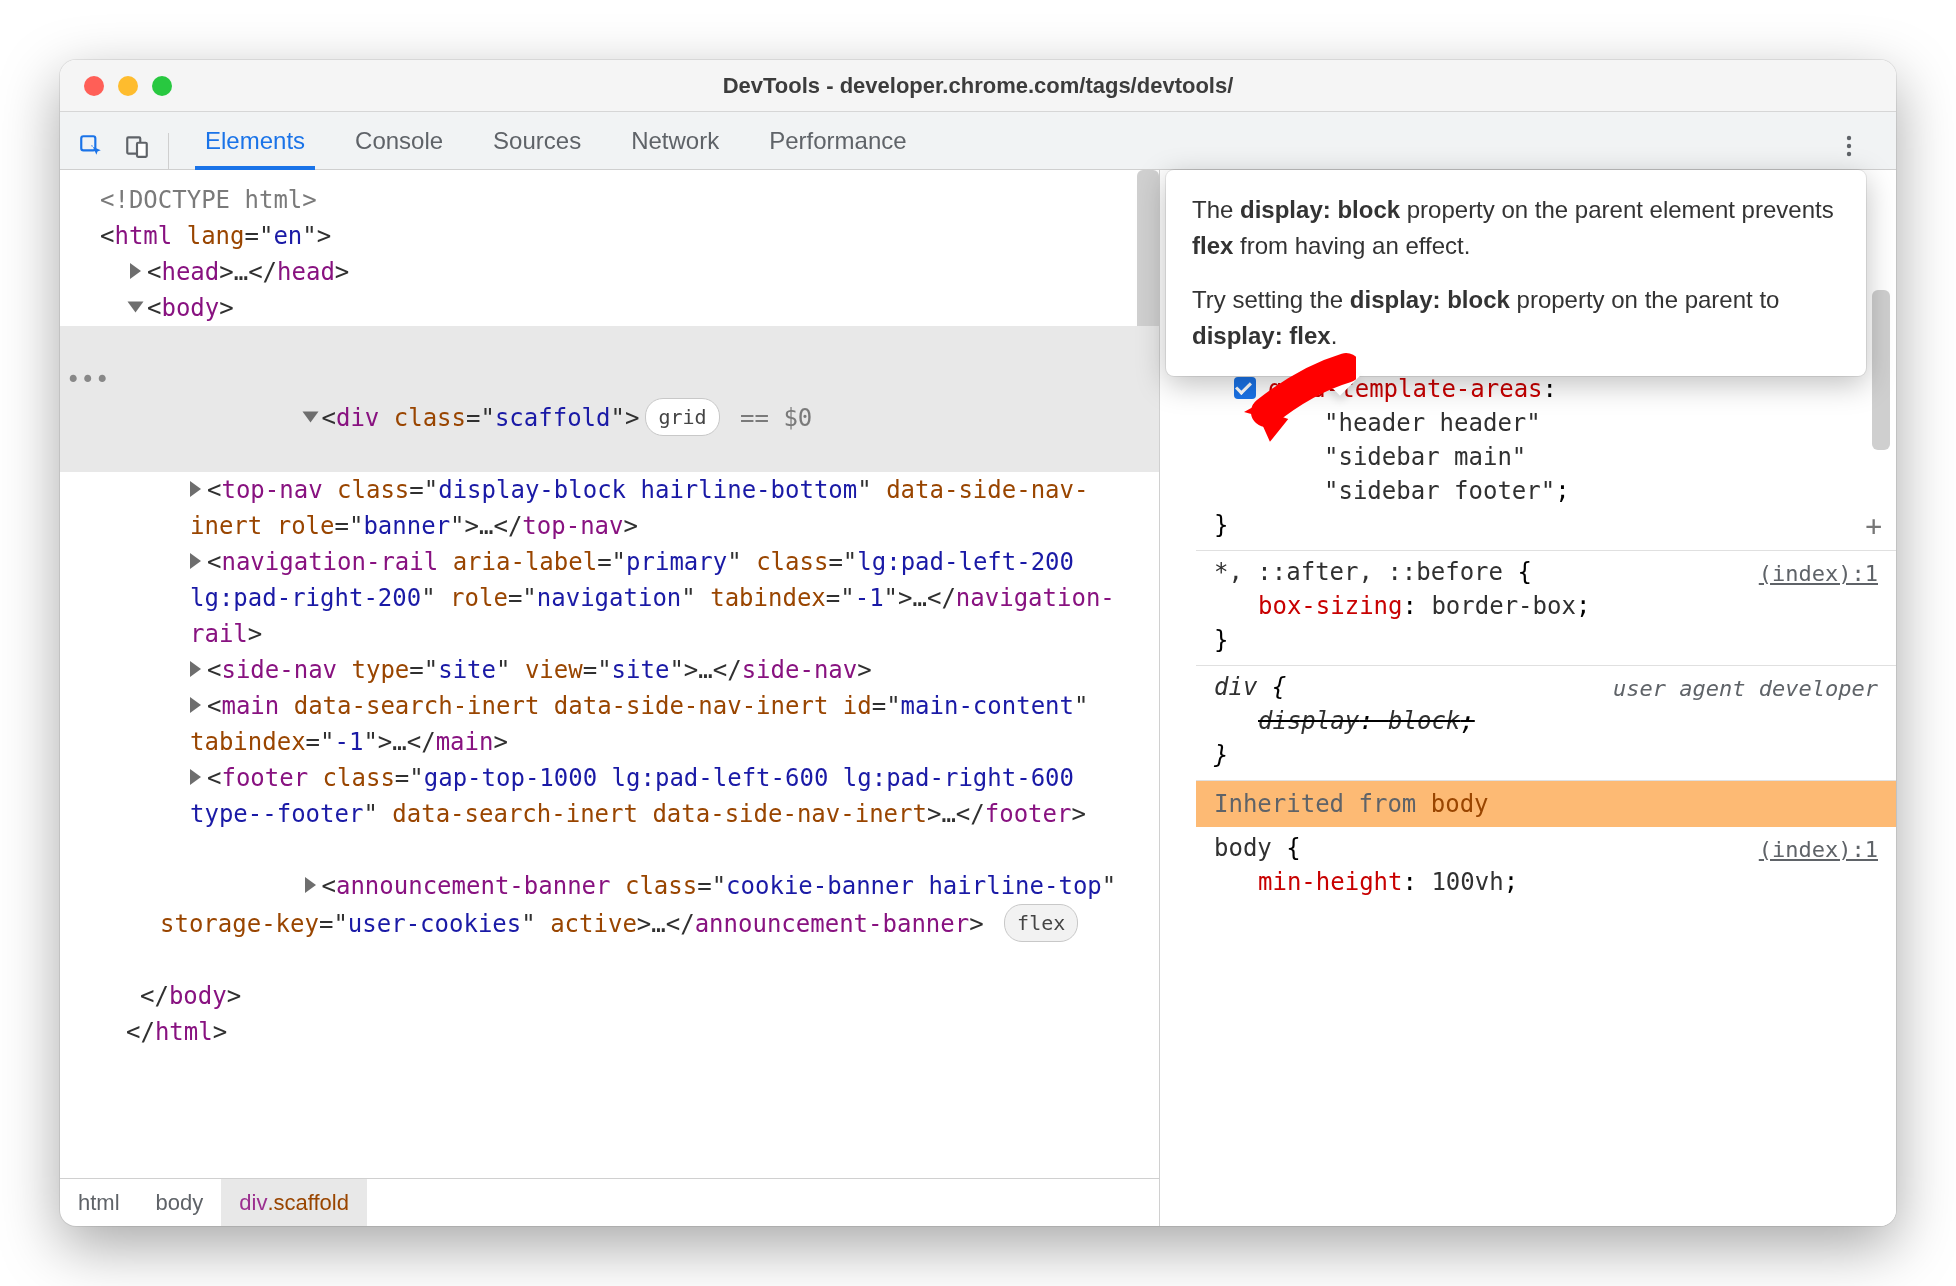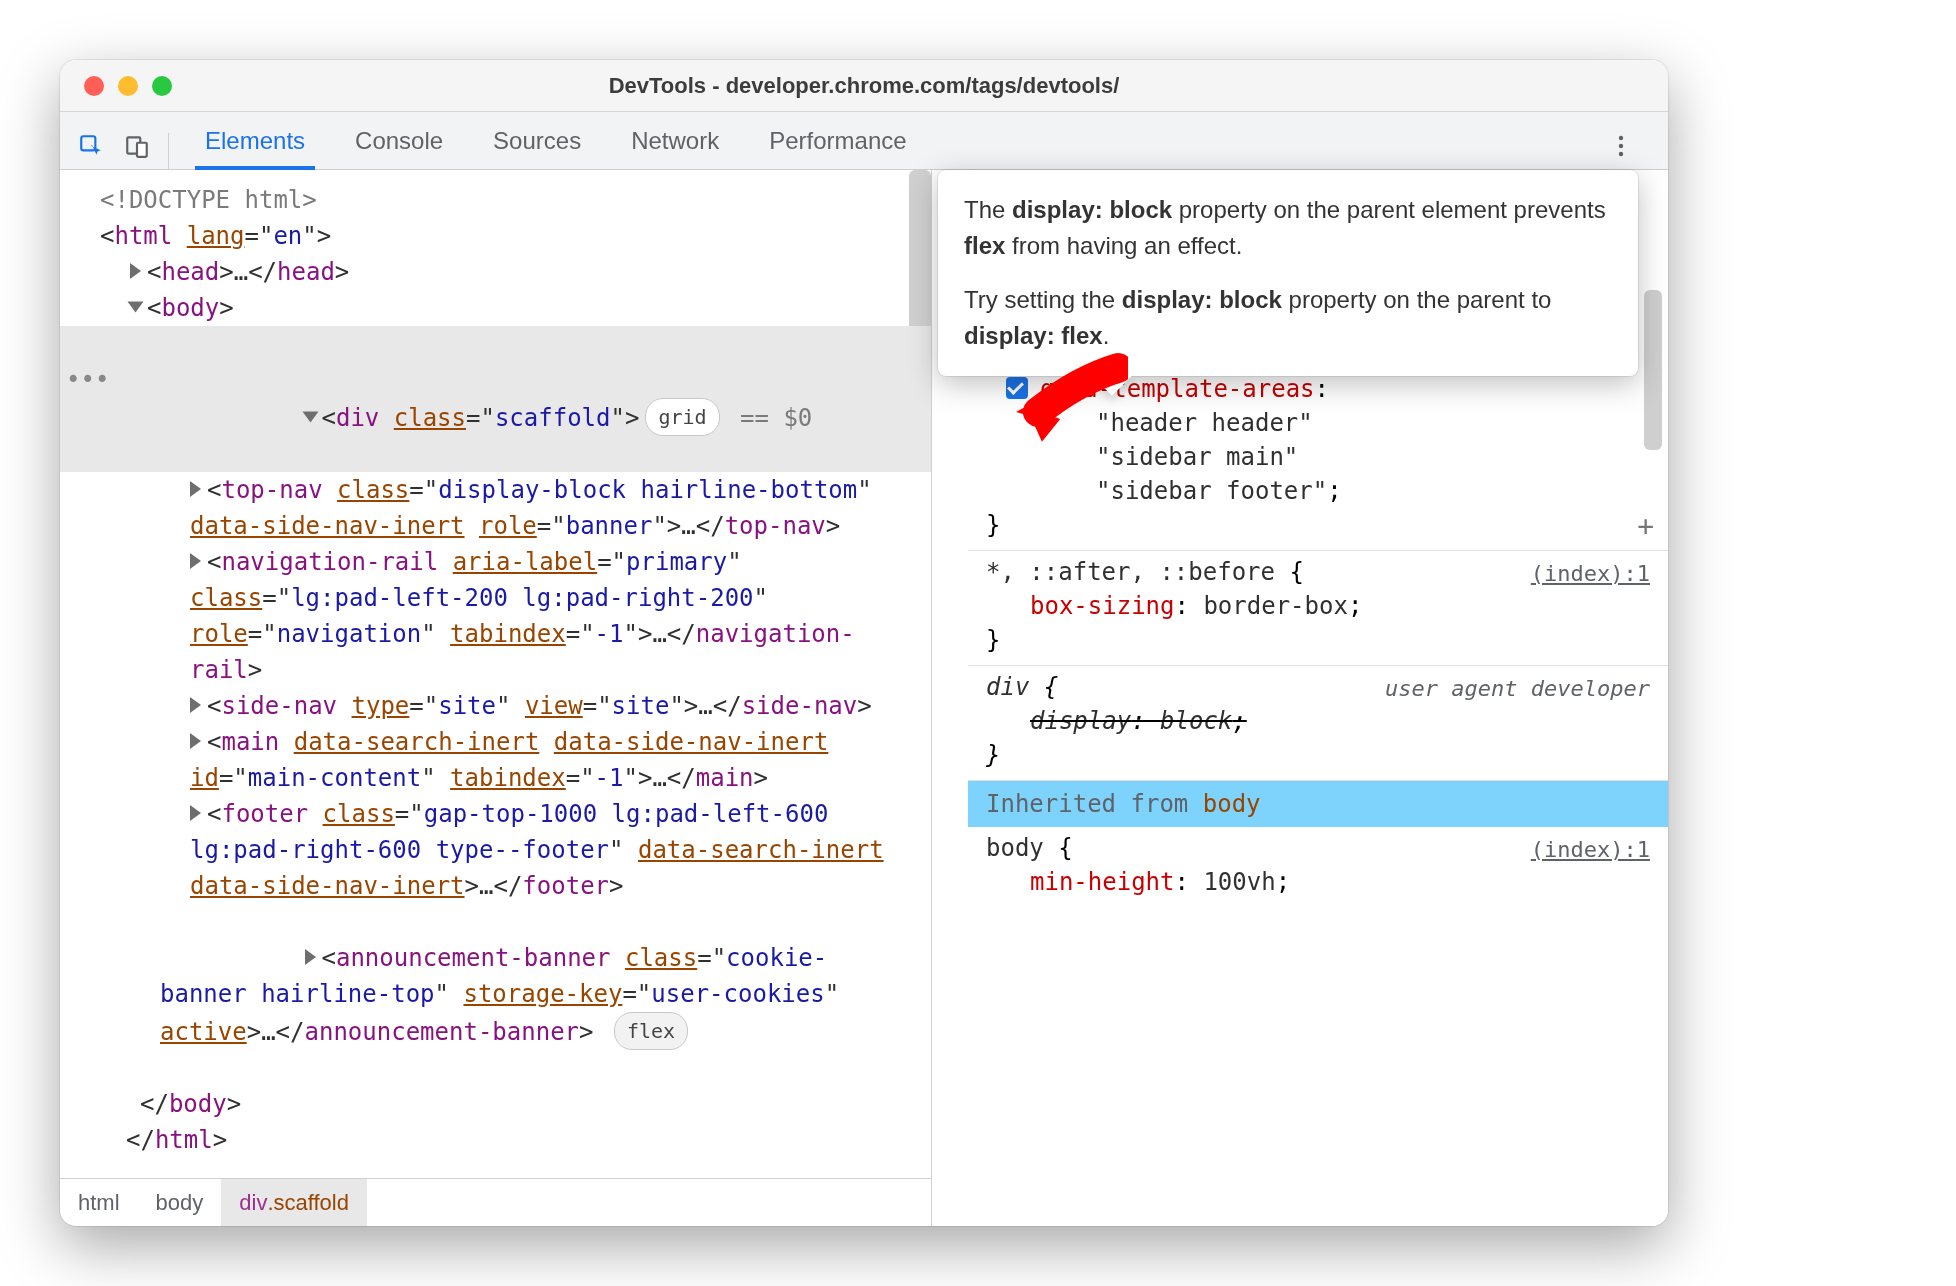--- a/index.html
+++ b/index.html
@@ -8,21 +8,21 @@
     background: #fff;
     width: 1956px;
     height: 1286px;
     position: relative;
     transform-origin: top left;
   }
   .window {
     position: absolute;
     left: 60px;
     top: 60px;
-    width: 1608px;
+    width: 1836px;
     height: 1166px;
     background: #fff;
     border-radius: 16px;
     box-shadow: 0 20px 60px rgba(0,0,0,0.35), 0 0 0 1px rgba(0,0,0,0.08);
     overflow: hidden;
     display: flex;
     flex-direction: column;
   }
   .titlebar {
     height: 52px;
@@ -61,21 +61,21 @@
   .main { flex:1; display:flex; min-height:0;gap:36px; }
   .dom-pane { flex:1; display:flex; flex-direction:column; border-right:1px solid #d0d0d0; min-width:0;}
   .dom-scroll { flex:1; overflow:auto; position:relative; font-family: "SF Mono", Menlo, Consolas, monospace; font-size:24px; line-height:36px; padding:12px 0 12px 0;}
   .dom-scroll .gutter { position:absolute; right:0; top:0; width:22px; height:180px; background:#d0d0d0; border-radius:6px;}
   .row { white-space: pre-wrap; padding:0 20px 0 40px; }
   .row.sel { background:#e8e8e8; }
   .row .ellipsis-btn { position:absolute; left:6px; color:#888; }
   .tri { display:inline-block; width:0;height:0; border-top:8px solid transparent; border-bottom:8px solid transparent; border-left:11px solid #6e6e6e; margin-right:6px; vertical-align:1px;}
   .tri.open { transform: rotate(90deg); }
   .tag { color:#881280; }
-  .attr-name { color:#994500;text-decoration:underline; }
+  .attr-name { color:#994500; }
   .attr-value { color:#1a1aa6; }
   .plain { color:#303030; }
   .gray { color:#7a7a7a; }
   .pill { display:inline-block; padding:0 12px; border-radius:18px; background:#fff; border:1px solid #c8c8c8; color:#444; font-size:20px; margin:0 6px; vertical-align:2px;}
   .pill.dashed { background:#f2f2f2; }
   .breadcrumbs { height:48px; border-top:1px solid #d0d0d0; display:flex; align-items:stretch; font-size:22px; color:#5f6368;}
   .crumb { display:flex; align-items:center; padding:0 18px;}
   .crumb.sel { background:#e8e8e8; color:#9b2f8f;}
   .styles-pane { width:700px; display:flex; flex-direction:column; background:#fff; position:relative;}
   .styles-scroll { flex:1; overflow:auto; font-family:"SF Mono", Menlo, Consolas, monospace; font-size:24px; line-height:34px; padding-top:10px;}
@@ -97,21 +97,21 @@
   .info-icon { display:inline-block; width:24px; height:24px; border:2px solid #999; border-radius:50%; color:#999; font-size:16px; line-height:20px; text-align:center; margin-left:6px; font-family:serif; font-style:italic;}
   .tooltip {
     position:absolute; top:110px; right:30px; width:700px; background:#fff;
     border-radius:8px; box-shadow:0 8px 30px rgba(0,0,0,0.25), 0 0 0 1px rgba(0,0,0,0.08);
     padding:22px 26px; font-size:24px; line-height:36px; color:#333; z-index:50;
   }
   .tooltip .tail { position:absolute; left:160px; bottom:-14px; width:28px; height:28px; background:#fff; transform:rotate(45deg); box-shadow:4px 4px 8px rgba(0,0,0,0.12);}
   .arrow {
     position:absolute; top:290px; right:540px; z-index:60; color:#ff0000;
   }
-  .inherit-hdr { background:#7dd3fc; color:#5f6368; padding:6px 18px; font-family:"SF Mono",Menlo,monospace;}
+  .inherit-hdr { background:#fdba74; color:#5f6368; padding:6px 18px; font-family:"SF Mono",Menlo,monospace;}
   .inherit-hdr .body-kw { color:#994500;}
 </style>
 </head>
 <body>
 
 <div class="window">
 
   <div class="titlebar">
     <div class="traffic-lights">
       <div class="dot red"></div>

